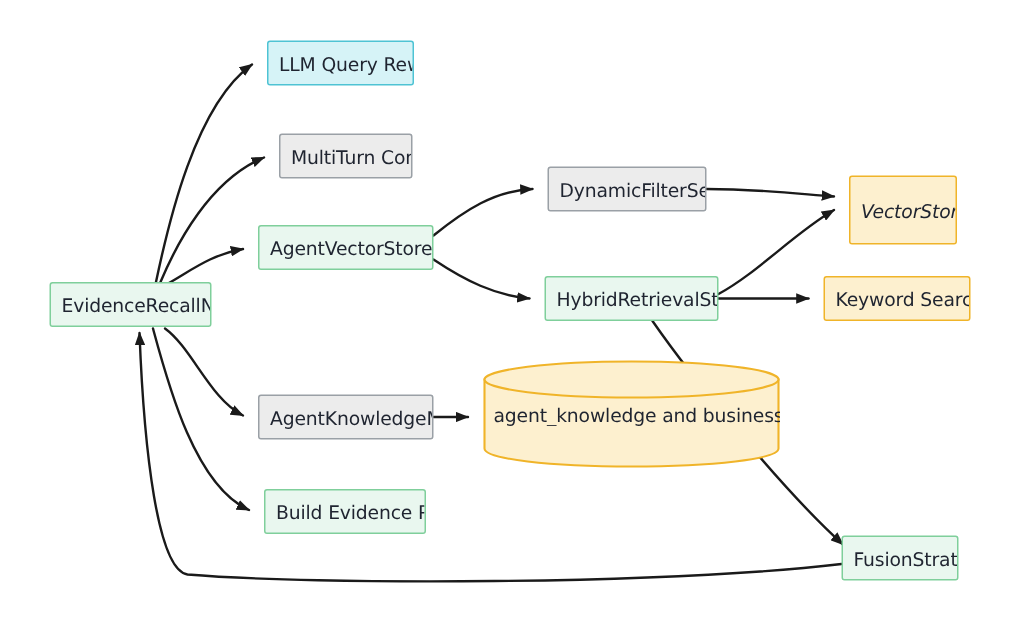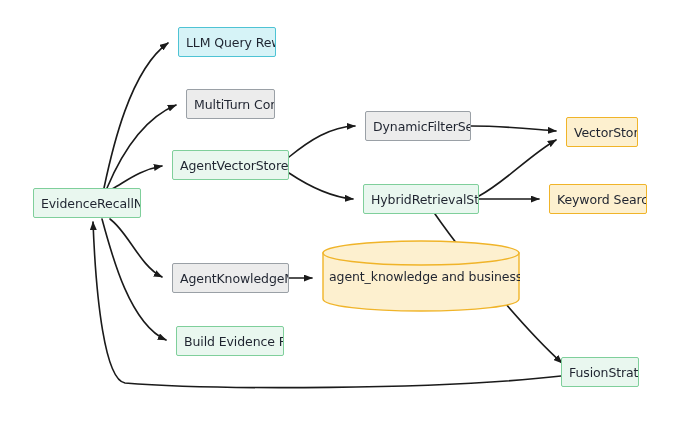--- a/index.html
+++ b/index.html
@@ -150,21 +150,21 @@
   </div>
 
   <div class="node rect style-grey" style="left:365px; top:111px; width:106px; height:30px;">
     <span class="node-label">DynamicFilterServ</span>
   </div>
 
   <div class="node rect style-green" style="left:363px; top:184px; width:116px; height:30px;">
     <span class="node-label">HybridRetrievalStrat</span>
   </div>
 
-  <div class="node rect style-orange" style="left:566px; top:117px; width:72px; height:30px;">
+  <div class="node rect style-orange" style="left:566px; top:117px; width:72px; height:46px;font-style:italic;">
     <span class="node-label">VectorStor</span>
   </div>
 
   <div class="node rect style-orange" style="left:549px; top:184px; width:98px; height:30px;">
     <span class="node-label">Keyword Search</span>
   </div>
 
   <div class="node cylinder" style="left:322px; top:240px; width:198px; height:72px;">
     <svg class="cyl-svg" viewBox="0 0 198 72" preserveAspectRatio="none" xmlns="http://www.w3.org/2000/svg">
       <path d="M1,13 L1,59 C1,66 45,71 99,71 C153,71 197,66 197,59 L197,13 Z" fill="#fdf0cf" stroke="#f0b429" stroke-width="1.4"></path>

